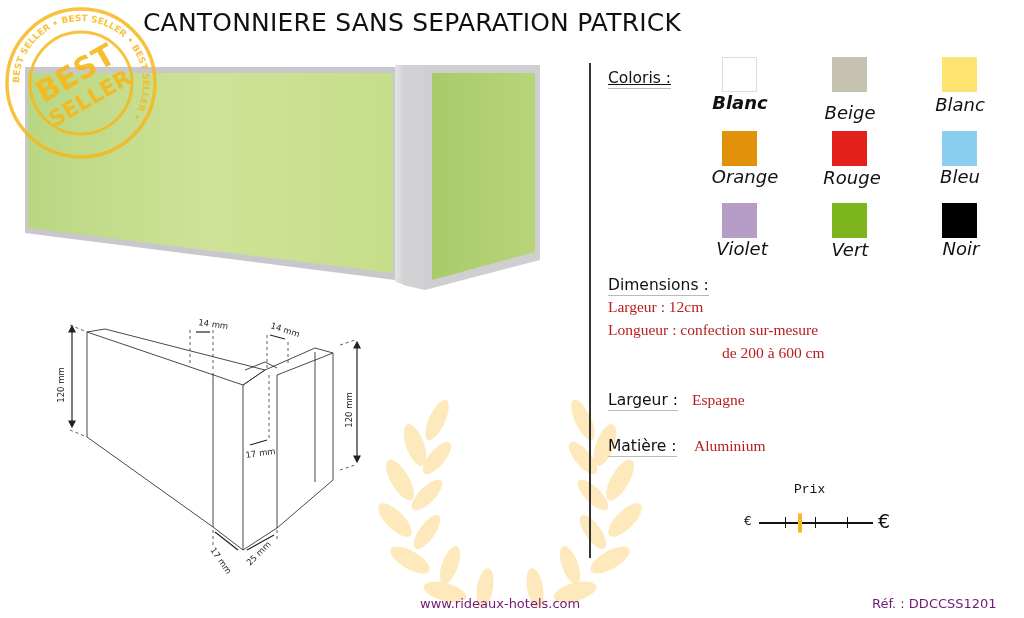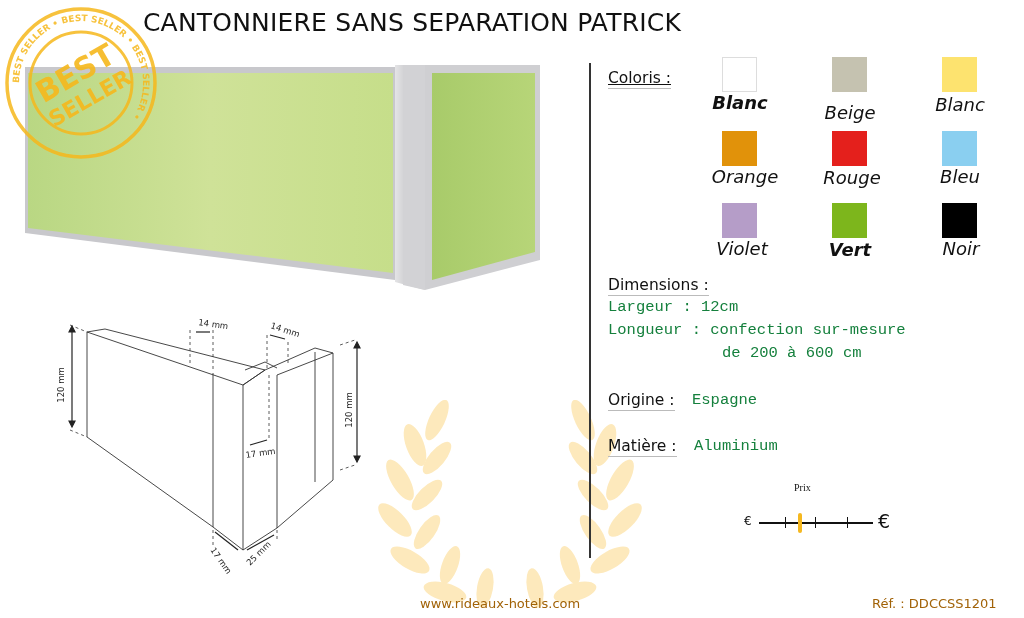--- a/index.html
+++ b/index.html
@@ -16,27 +16,27 @@
 
   
   .laurel { left: 375px; top: 400px; width: 270px; height: 210px; }
 
   
   .diagram { left: 50px; top: 310px; width: 330px; height: 270px; }
 
   .divider { left: 589px; top: 63px; width: 1.5px; height: 495px; background: #333; }
 
   .label-u { font-family: "DejaVu Sans", sans-serif; font-size: 15.5px; color: #111; border-bottom: 1.5px solid #bbb; padding-bottom: 1px; white-space: nowrap; }
-  .txt { font-family: Liberation Mono, monospace; font-size: 15.5px; color: #15803d; white-space: nowrap; }
+  .txt { font-family: Liberation Serif, serif; font-size: 15.5px; color: #b91c1c; white-space: nowrap; }
 
   .swatch { width: 35px; height: 35px; }
   .swatch-label { font-family: "DejaVu Sans", sans-serif; font-style: italic; font-size: 18px; color: #111; text-align: center; width: 110px; white-space: nowrap; }
 
-  .prix-title { font-family: Liberation Serif, serif; font-size: 10px; }
-  .footer { font-family: "DejaVu Sans", sans-serif; font-size: 13px; color: #a16207; white-space: nowrap; }
+  .prix-title { font-family: Liberation Mono, monospace; font-size: 13px; }
+  .footer { font-family: "DejaVu Sans", sans-serif; font-size: 13px; color: #701a75; white-space: nowrap; }
 </style>
 </head>
 <body>
 
 <div class="abs title">CANTONNIERE SANS SEPARATION PATRICK</div>
 
 <svg class="abs photo" viewBox="0 0 530 230" xmlns="http://www.w3.org/2000/svg">
   <defs>
     <linearGradient id="gFront" x1="0" y1="0" x2="1" y2="0">
       <stop offset="0" stop-color="#b9d783"></stop>
@@ -182,31 +182,31 @@
   <div class="abs swatch" style="left:722px; top:131px; background:#e1920a;"></div>
   <div class="abs swatch-label" style="left:690px; top:166px;">Orange</div>
   <div class="abs swatch" style="left:832px; top:131px; background:#e4201c;"></div>
   <div class="abs swatch-label" style="left:797px; top:167px;">Rouge</div>
   <div class="abs swatch" style="left:942px; top:131px; background:#8acff0;"></div>
   <div class="abs swatch-label" style="left:905px; top:166px;">Bleu</div>
 
   <div class="abs swatch" style="left:722px; top:203px; background:#b59dc8;"></div>
   <div class="abs swatch-label" style="left:687px; top:238px;">Violet</div>
   <div class="abs swatch" style="left:832px; top:203px; background:#7db61c;"></div>
-  <div class="abs swatch-label" style="left:795px; top:239px;font-weight:bold;">Vert</div>
+  <div class="abs swatch-label" style="left:795px; top:239px;">Vert</div>
   <div class="abs swatch" style="left:942px; top:203px; background:#000000;"></div>
   <div class="abs swatch-label" style="left:906px; top:238px;">Noir</div>
 </div>
 
 <div class="abs label-u" style="left:608px; top:276px;">Dimensions :</div>
 <div class="abs txt" style="left:608px; top:298px;">Largeur : 12cm</div>
 <div class="abs txt" style="left:608px; top:321px;">Longueur : confection sur-mesure</div>
 <div class="abs txt" style="left:722px; top:344px;">de 200 à 600 cm</div>
 
-<div class="abs label-u" style="left:608px; top:391px;">Origine :</div>
+<div class="abs label-u" style="left:608px; top:391px;">Largeur :</div>
 <div class="abs txt" style="left:692px; top:391px;text-align:center;">Espagne</div>
 
 <div class="abs label-u" style="left:608px; top:437px;">Matière :</div>
 <div class="abs txt" style="left:694px; top:437px;">Aluminium</div>
 
 <div class="abs prix-title" style="left:794px; top:482px;">Prix</div>
 <div class="abs" style="left:744px; top:514px; font-size:12px;">€</div>
 <div class="abs" style="left:759px; top:522px; width:114px; height:1.5px; background:#111;"></div>
 <div class="abs" style="left:785px; top:517px; width:1px; height:11px; background:#111;"></div>
 <div class="abs" style="left:815px; top:517px; width:1px; height:11px; background:#111;"></div>

